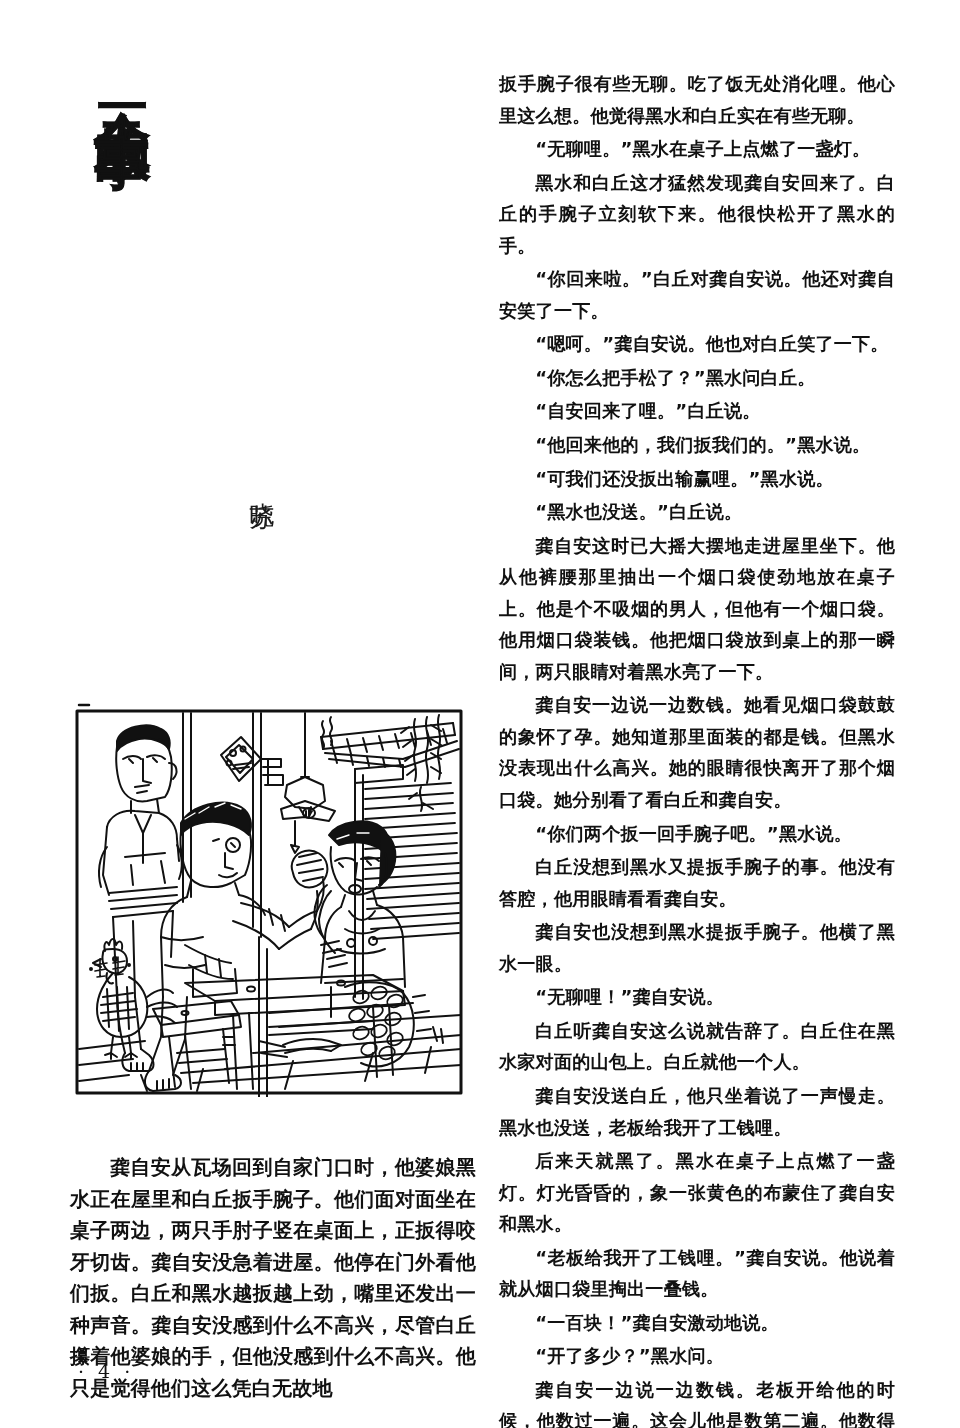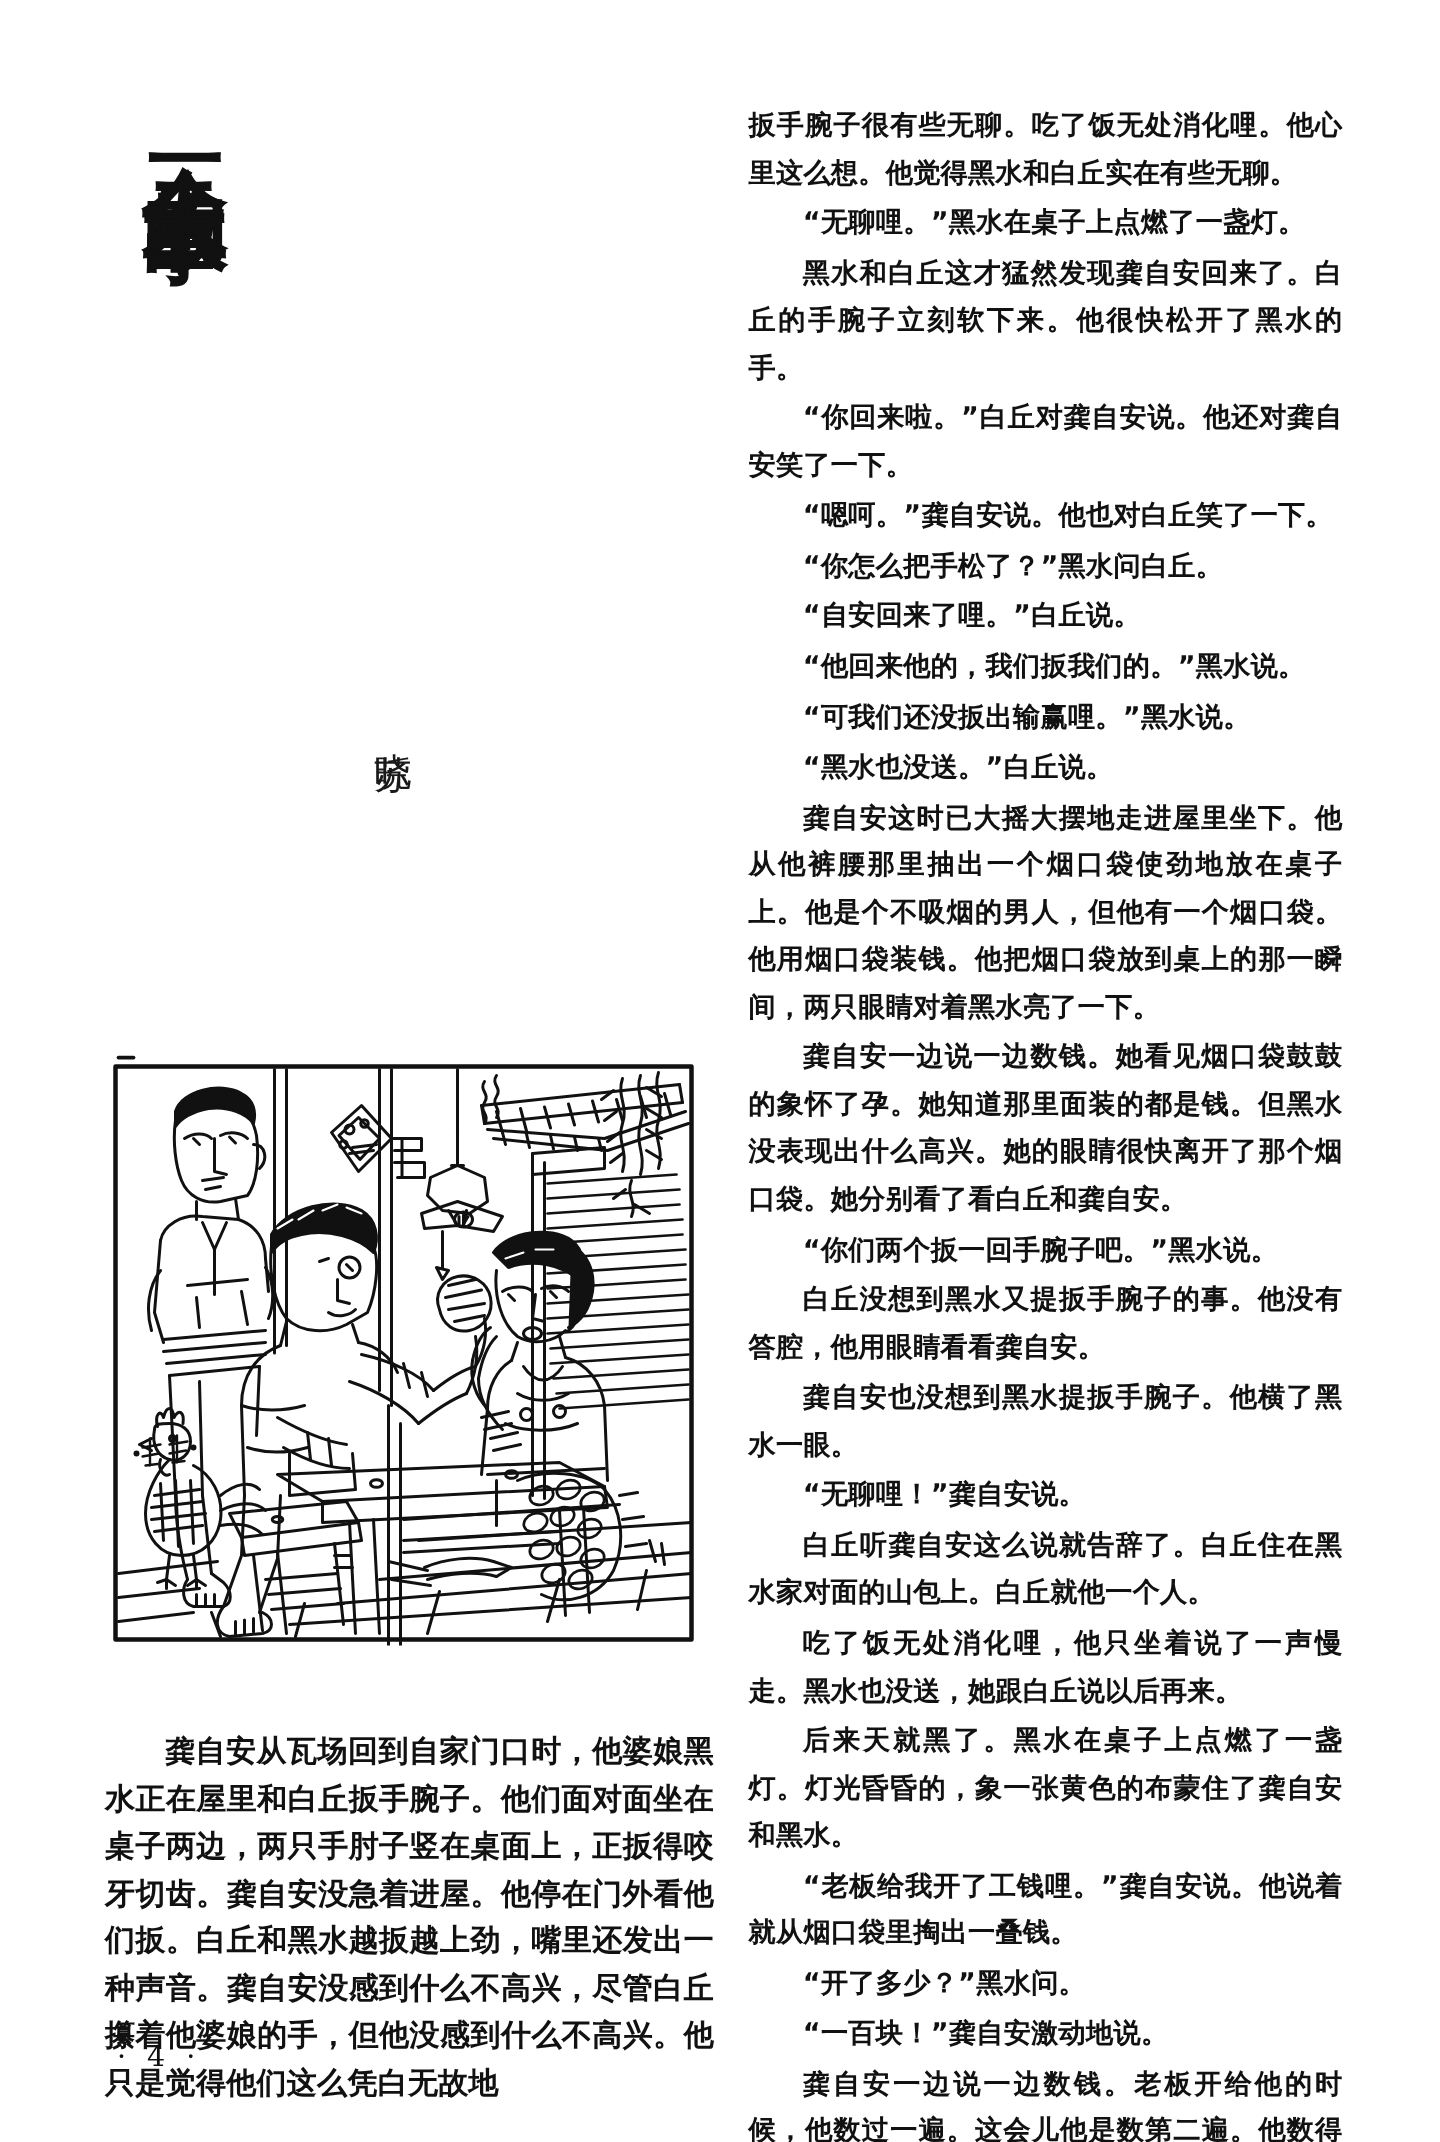--- a/index.html
+++ b/index.html
@@ -443,22 +443,22 @@
       <p>“他回来他的，我们扳我们的。”黑水说。</p>
       <p>“可我们还没扳出输赢哩。”黑水说。</p>
       <p>“黑水也没送。”白丘说。</p>
       <p>龚自安这时已大摇大摆地走进屋里坐下。他从他裤腰那里抽出一个烟口袋使劲地放在桌子上。他是个不吸烟的男人，但他有一个烟口袋。他用烟口袋装钱。他把烟口袋放到桌上的那一瞬间，两只眼睛对着黑水亮了一下。</p>
       <p>龚自安一边说一边数钱。她看见烟口袋鼓鼓的象怀了孕。她知道那里面装的都是钱。但黑水没表现出什么高兴。她的眼睛很快离开了那个烟口袋。她分别看了看白丘和龚自安。</p>
       <p>“你们两个扳一回手腕子吧。”黑水说。</p>
       <p>白丘没想到黑水又提扳手腕子的事。他没有答腔，他用眼睛看看龚自安。</p>
       <p>龚自安也没想到黑水提扳手腕子。他横了黑水一眼。</p>
       <p>“无聊哩！”龚自安说。</p>
       <p>白丘听龚自安这么说就告辞了。白丘住在黑水家对面的山包上。白丘就他一个人。</p>
-      <p>吃了饭无处消化哩，他只坐着说了一声慢走。黑水也没送，她跟白丘说以后再来。</p>
+      <p>龚自安没送白丘，他只坐着说了一声慢走。黑水也没送，老板给我开了工钱哩。</p>
       <p>后来天就黑了。黑水在桌子上点燃了一盏灯。灯光昏昏的，象一张黄色的布蒙住了龚自安和黑水。</p>
       <p>“老板给我开了工钱哩。”龚自安说。他说着就从烟口袋里掏出一叠钱。</p>
+      <p>“一百块！”龚自安激动地说。</p>
       <p>“开了多少？”黑水问。</p>
-      <p>“一百块！”龚自安激动地说。</p>
       <p>龚自安一边说一边数钱。老板开给他的时候，他数过一遍。这会儿他是数第二遍。他数得很仔</p>
     </div>
 
   <div id="scan-tint"></div>
 </div>
 
 </body></html>

